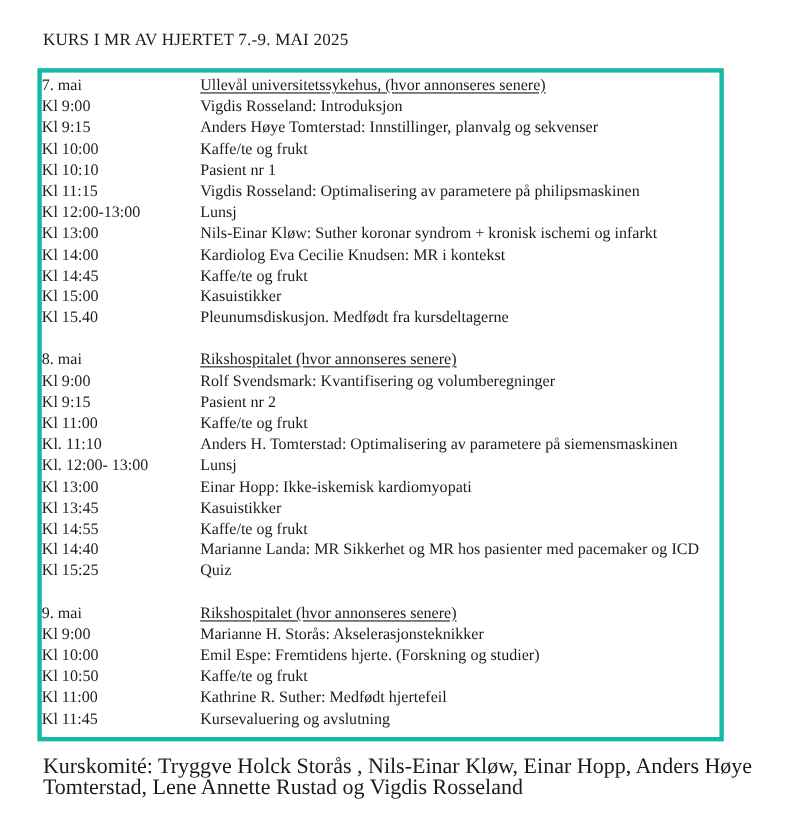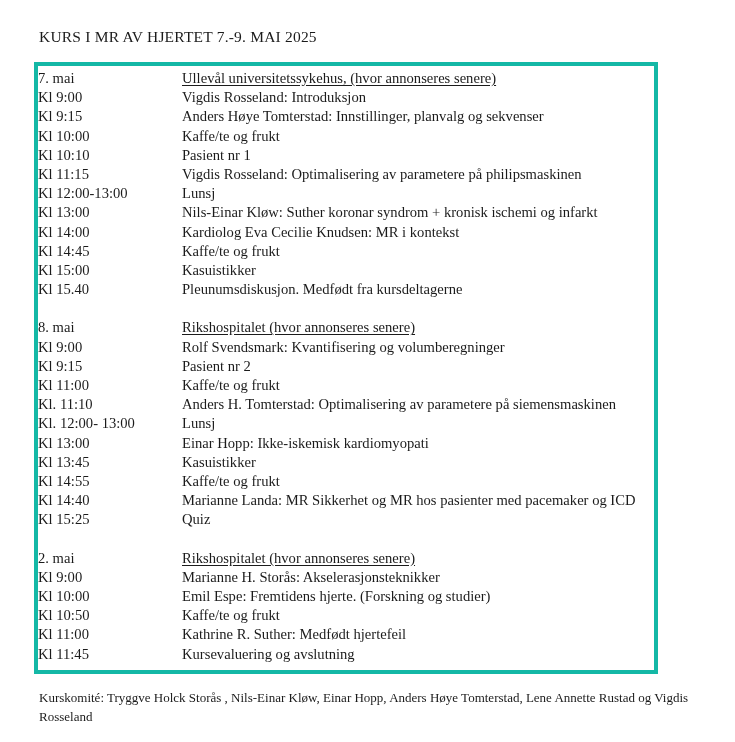--- a/index.html
+++ b/index.html
@@ -88,21 +88,21 @@
   
   .tbl-pad-top { height: 3px; }
   .tbl-pad-bottom { height: 6px; }
 
   
   .footer-note {
     position: absolute;
     left: 39px;
     top: 688px;
     width: 680px;
-    font-size: 13px;
+    font-size: 20px;
     line-height: 19.2px;
     color: #1b1b1b;
   }
 </style>
 </head>
 <body>
 
 <div class="page">
 
   <div class="doc-title">KURS I MR AV HJERTET 7.-9. MAI 2025</div>
@@ -143,21 +143,21 @@
                 <div class="row-line">Kl 9:15</div>
                 <div class="row-line">Kl 11:00</div>
                 <div class="row-line">Kl. 11:10</div>
                 <div class="row-line">Kl. 12:00- 13:00</div>
                 <div class="row-line">Kl 13:00</div>
                 <div class="row-line">Kl 13:45</div>
                 <div class="row-line">Kl 14:55</div>
                 <div class="row-line">Kl 14:40</div>
                 <div class="row-line">Kl 15:25</div>
                 <div class="row-line spacer">&nbsp;</div>
-                <div class="row-line date-label">2. mai</div>
+                <div class="row-line date-label">9. mai</div>
                 <div class="row-line">Kl 9:00</div>
                 <div class="row-line">Kl 10:00</div>
                 <div class="row-line">Kl 10:50</div>
                 <div class="row-line">Kl 11:00</div>
                 <div class="row-line">Kl 11:45</div>
               </div>
           </td>
           <td class="cell-desc">
             <div id="desc-col">
                 <div class="row-line"><span class="venue">Ullevål universitetssykehus, (hvor annonseres senere)</span></div>

